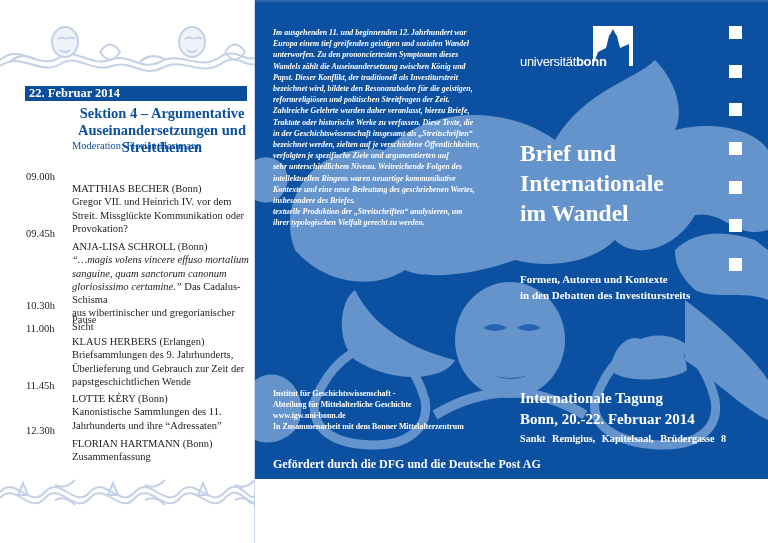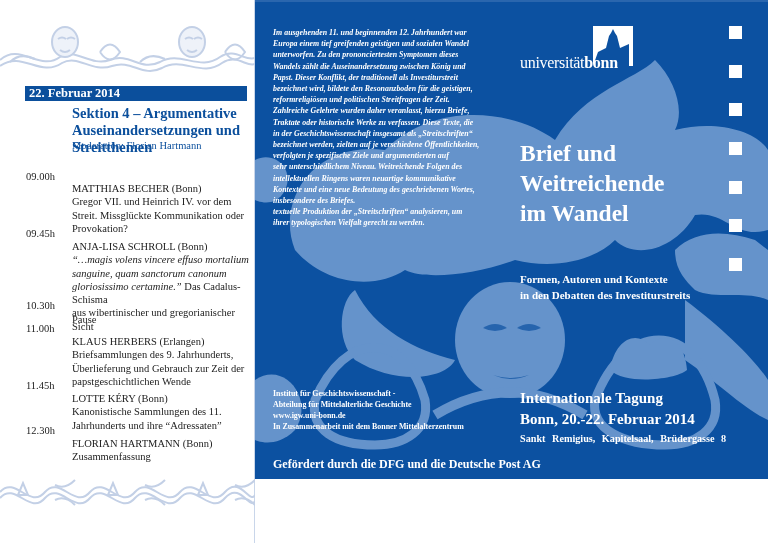--- a/index.html
+++ b/index.html
@@ -8,21 +8,21 @@
 
     
     .left { position: absolute; left: 0; top: 0; width: 255px; height: 543px; background: #ffffff; overflow: hidden; }
     .left .edge { position: absolute; right: 0; top: 0; width: 1px; height: 543px; background: #c9d6ea; }
     .ornament { position: absolute; left: 0; width: 255px; height: 60px; }
     .ornament.top { top: 22px; }
     .ornament.bottom { top: 470px; height: 45px; }
 
     .datebar { position: absolute; left: 25px; top: 86px; width: 222px; height: 15px; background: #0b4f9c; color: #ffffff;
       font-weight: bold; font-size: 12.5px; line-height: 15px; padding-left: 4px; }
-    .sektion { position: absolute; left: 72px; top: 105px; width: 180px; color: #0b4f9c; font-weight: bold; font-size: 14.5px; line-height: 17px; }
+    .sektion { position: absolute; left: 72px; top: 105px; width: 180px; color: #0b4f9c; font-weight: bold; font-size: 14.5px; line-height: 17px; text-align: center; }
     .moderation { position: absolute; left: 72px; top: 140px; color: #0b4f9c; font-weight: normal; font-size: 10.5px; }
 
     .prog { position: absolute; left: 0; top: 0; width: 255px; }
     .time { position: absolute; left: 26px; font-size: 10.5px; color: #222; }
     .talk { position: absolute; left: 72px; width: 178px; font-size: 10.5px; line-height: 13.3px; color: #222; }
     .talk .it { font-style: italic; }
 
     
     .blue { position: absolute; left: 255px; top: 0; width: 513px; height: 479px; background: #0c51a1; overflow: hidden; }
     .blue .topline { position: absolute; left: 0; top: 0; width: 513px; height: 2px; background: #2a66ae; }
@@ -35,21 +35,21 @@
     .funded { position: absolute; left: 18px; top: 457px; color: #ffffff; font-weight: bold; font-size: 12px; }
 
     .dfg { position: absolute; left: 19px; top: 495px; display: flex; align-items: center; color: #fff; }
     .dfg .mark { font-family: "DejaVu Sans", sans-serif; font-weight: bold; font-size: 17px; letter-spacing: -0.5px; font-style: italic; }
     .dfg .txt { font-family: "DejaVu Sans", sans-serif; font-size: 6.3px; line-height: 8px; margin-left: 7px; }
     .dpost { position: absolute; left: 148px; top: 497px; display: flex; align-items: center; color: #fff; margin-left: 30px; }
     .dpost .txt { font-family: "DejaVu Sans", sans-serif; font-size: 10px; font-weight: bold; }
     .dpost svg { margin-left: 4px; }
 
     .logo { position: absolute; left: 265px; top: 26px; color: #fff; }
-    .logo .word { position: absolute; left: 0; top: 28px; font-family: Liberation Serif, serif; font-size: 16px; letter-spacing: -0.3px; white-space: nowrap; }
+    .logo .word { position: absolute; left: 0; top: 28px; font-family: Liberation Sans, sans-serif; font-size: 13px; letter-spacing: -0.3px; white-space: nowrap; }
     .logo .word b { font-weight: bold; }
     .logo .building { position: absolute; left: 73px; top: 0; }
 
     .squares { position: absolute; left: 474px; top: 0; }
     .sq { position: absolute; left: 0; width: 13px; height: 13px; background: #ffffff; }
 
     .title { position: absolute; left: 265px; top: 138px; color: #ffffff; font-weight: bold; font-size: 23.5px; line-height: 30px; }
     .subtitle { position: absolute; left: 265px; top: 272px; color: #ffffff; font-weight: bold; font-size: 11px; line-height: 15.5px; }
     .event { position: absolute; left: 265px; top: 388px; color: #ffffff; font-weight: bold; font-size: 15px; line-height: 21px; }
     .venue { position: absolute; left: 265px; top: 433px; color: #ffffff; font-weight: bold; font-size: 10.2px; word-spacing: 4px; }
@@ -227,21 +227,21 @@
     <div class="sq" style="top:65px"></div>
     <div class="sq" style="top:103px"></div>
     <div class="sq" style="top:142px"></div>
     <div class="sq" style="top:181px"></div>
     <div class="sq" style="top:219px"></div>
     <div class="sq" style="top:258px"></div>
   </div>
 
   <div class="title">
     <div>Brief und</div>
-    <div>Weitreichende</div>
+    <div>Internationale</div>
     <div>im Wandel</div>
   </div>
 
   <div class="subtitle">
     <div>Formen, Autoren und Kontexte</div>
     <div>in den Debatten des Investiturstreits</div>
   </div>
 
   <div class="event">
     <div>Internationale Tagung</div>

